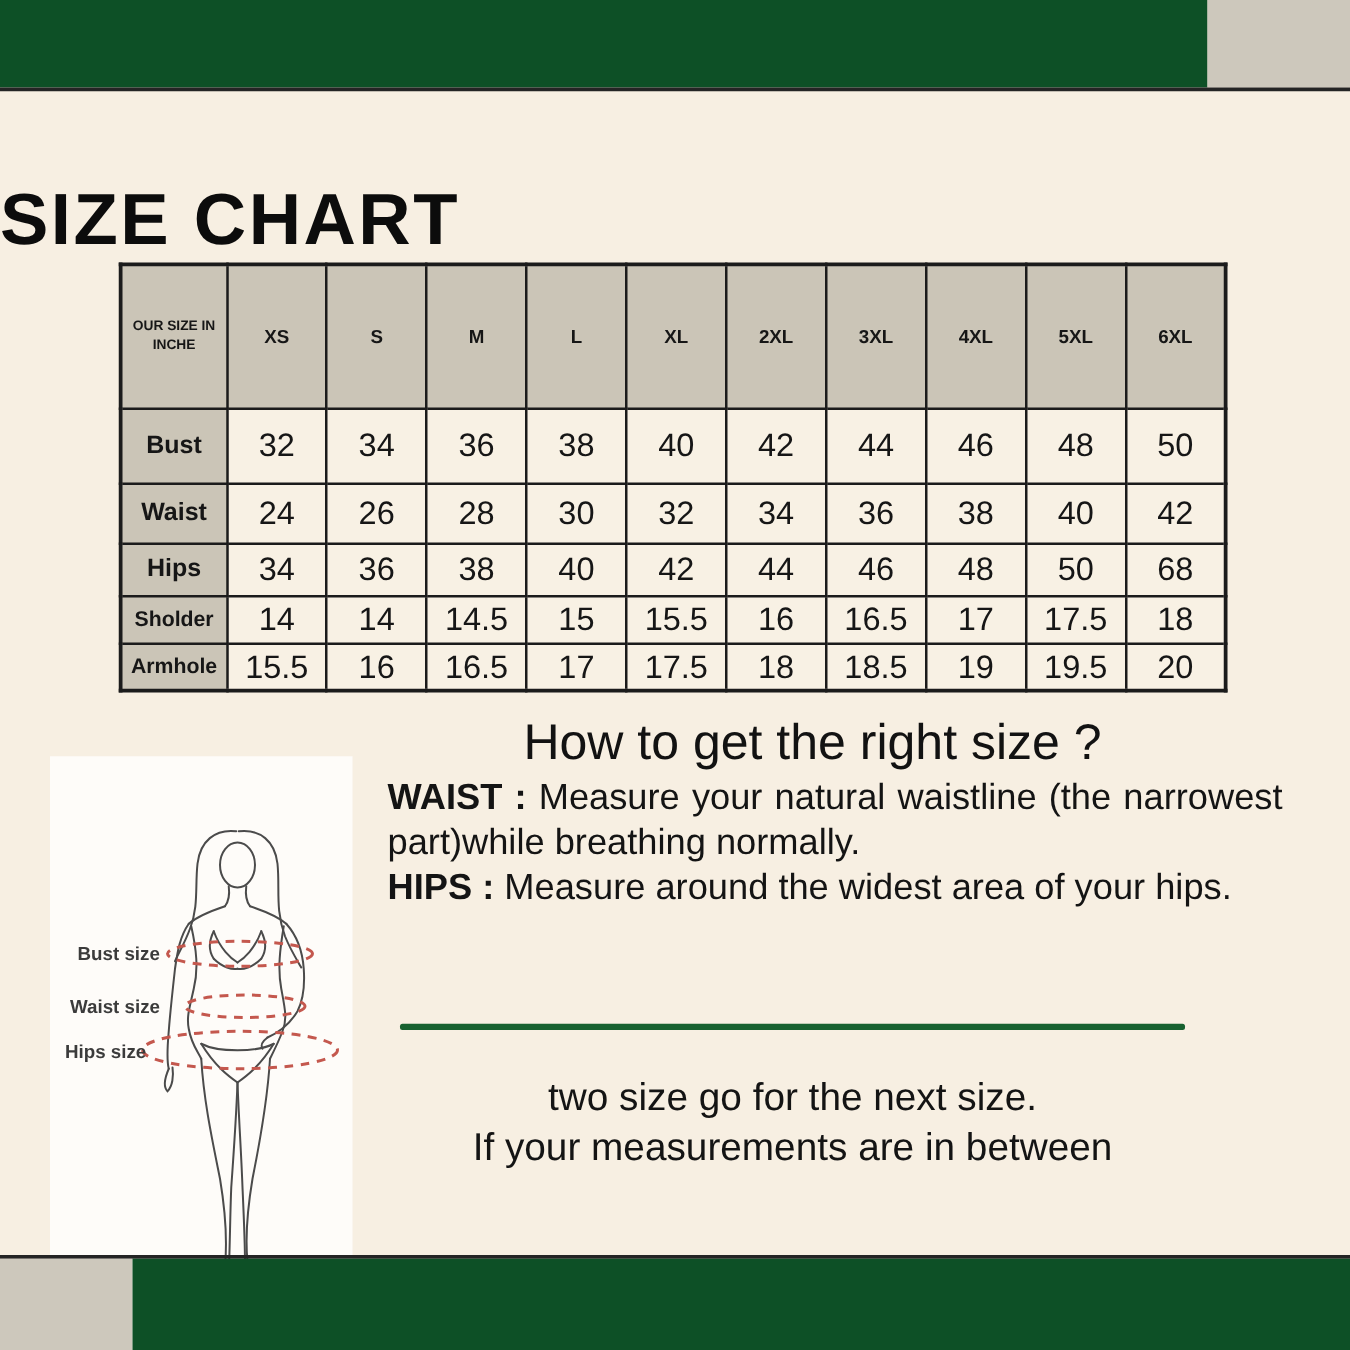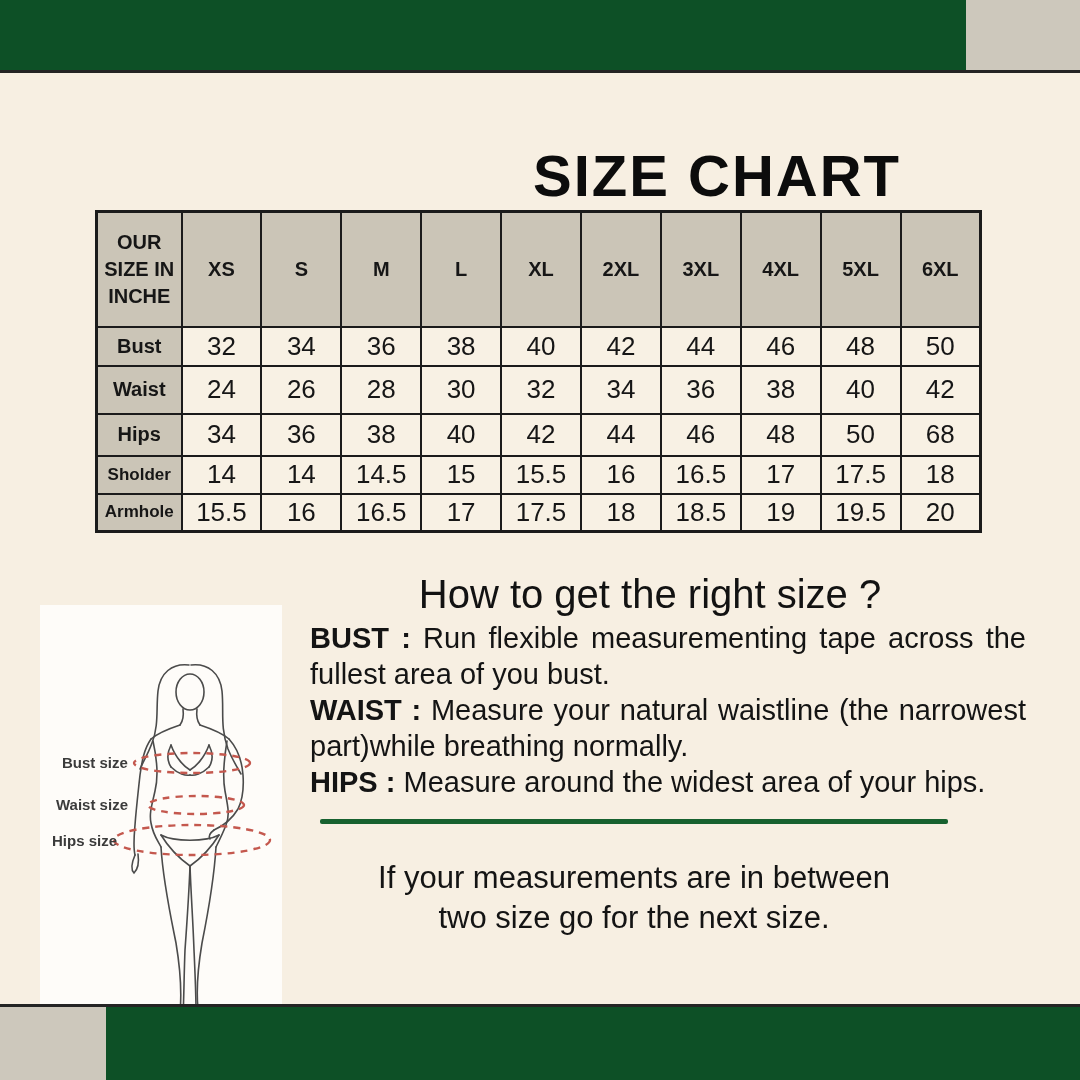--- a/index.html
+++ b/index.html
@@ -11,41 +11,41 @@
   
   .band{position:absolute;left:0;width:1080px;}
   .top-green{top:0;height:70px;background:#0d5026;width:966px;}
   .top-gray{top:0;left:966px;width:114px;height:70px;background:#cdc8bc;}
   .top-rule{top:70px;height:3px;background:#242424;}
   .bottom-rule{top:1004px;height:3px;background:#242424;}
   .bottom-gray{top:1007px;height:73px;width:106px;background:#cdc8bc;}
   .bottom-green{top:1007px;left:106px;width:974px;height:73px;background:#0d5026;}
 
   .page-title{
-    position:absolute;top:108px;left:0;width:901px;text-align:right;
+    position:absolute;top:108px;left:0;width:901px;text-align:left;
     font-size:58px;font-weight:bold;letter-spacing:2px;color:#0c0c0c;line-height:1;
   }
 
   
   table.size-chart{
     position:absolute;left:95px;top:210px;width:887px;
     border-collapse:collapse;table-layout:fixed;
     border:3px solid #1b1b1b;
   }
   table.size-chart col.label-col{width:85px;}
   table.size-chart th, table.size-chart td{
     border:2px solid #1b1b1b;text-align:center;vertical-align:middle;
     padding:0 4px;color:#161616;
   }
   table.size-chart thead tr{height:115px;}
-  table.size-chart thead th{background:#cbc5b7;font-size:20px;font-weight:bold;}
-  table.size-chart thead th.corner{font-size:20px;line-height:1.35;padding:0 6px;margin-left:10px;}
+  table.size-chart thead th{background:#cbc5b7;font-size:15px;font-weight:bold;}
+  table.size-chart thead th.corner{font-size:11px;line-height:1.35;padding:0 6px;margin-left:10px;}
   table.size-chart tbody th{background:#cbc5b7;font-size:20px;font-weight:bold;}
   table.size-chart tbody td{background:#f8f1e4;font-size:26px;font-weight:normal;}
-  table.size-chart tbody tr:nth-child(1){height:39px;}
+  table.size-chart tbody tr:nth-child(1){height:60px;}
   table.size-chart tbody tr:nth-child(2){height:48px;}
   table.size-chart tbody tr:nth-child(3){height:42px;}
   table.size-chart tbody tr:nth-child(4){height:38px;}
   table.size-chart tbody tr:nth-child(5){height:38px;margin-left:39px;}
   table.size-chart tbody tr:nth-child(4) th,
   table.size-chart tbody tr:nth-child(5) th{font-size:17px;}
 
   .guide-heading{
     position:absolute;left:280px;top:556px;width:708px;text-align:center;
     font-size:40px;font-weight:normal;color:#121212;margin:16px;line-height:1.1;
@@ -171,30 +171,29 @@
           <td>19</td>
           <td>19.5</td>
           <td>20</td>
         </tr>
       </tbody>
   </table>
 
   <h2 class="guide-heading">How to get the right size ?</h2>
 
   <div class="guide-text">
-    <p><b>BUST :</b> <span>Run flexible measurementing tape across the fullest area of you bust.</span></p>
     <p><b>WAIST :</b> <span>Measure your natural waistline (the narrowest part)while breathing normally.</span></p>
     <p><b>HIPS :</b> <span>Measure around the widest area of your hips.</span></p>
   </div>
 
   <div class="divider"></div>
 
   <div class="between-note">
+    <div>two size go for the next size.</div>
     <div>If your measurements are in between</div>
-    <div>two size go for the next size.</div>
   </div>
 
   <div class="figure-panel">
     <svg viewBox="0 0 242 388">
       <g fill="none" stroke="#4b4b4b" stroke-width="1.6" stroke-linecap="round">
 
         <path d="M149,6 C132,4 120,14 118,32 C116,50 119,66 112,84 C108,95 103,103 100,110"></path>
         <path d="M151,6 C168,4 180,14 182,32 C184,52 180,68 188,90 C192,100 197,108 201,115"></path>
 
         <ellipse cx="150" cy="33" rx="14" ry="18"></ellipse>

